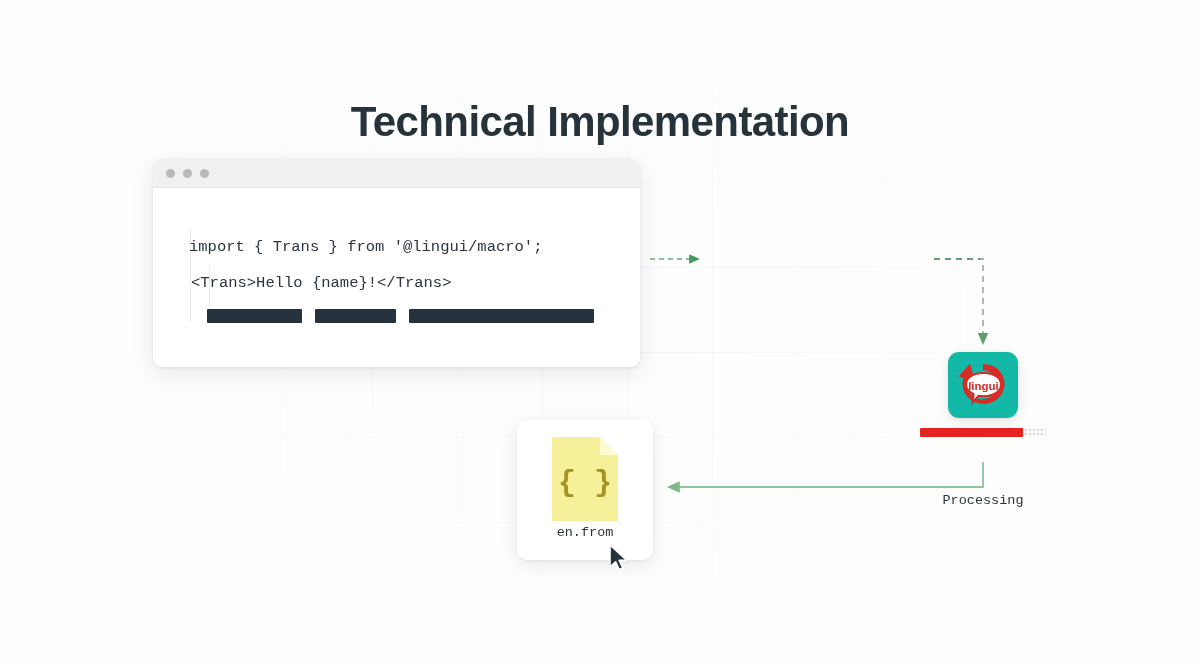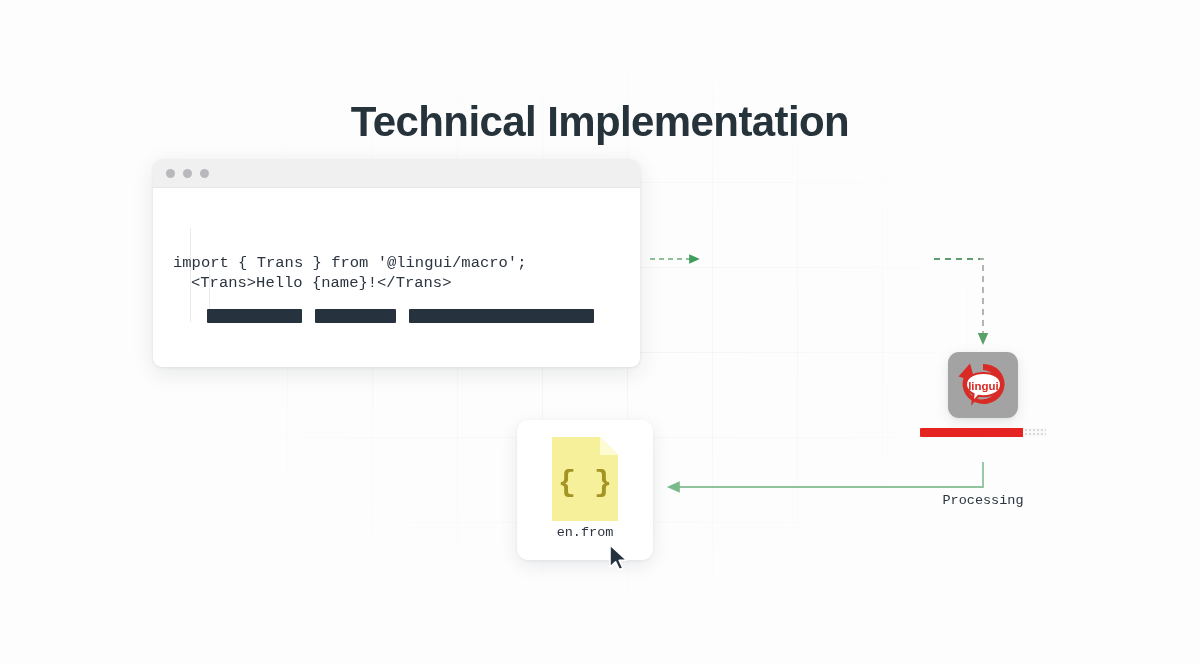--- a/index.html
+++ b/index.html
@@ -89,21 +89,21 @@
   #guide-2 { left: 56px; top: 78px; height: 56px; }
 
   .code-line {
     font-family: "Liberation Mono", monospace;
     font-size: 15.5px;
     color: #2b3440;
     line-height: 1;
     white-space: pre;
     position: absolute;
   }
-  #code-line-1 { left: 20px; top: 52px; margin-top: 16px; }
+  #code-line-1 { left: 36px; top: 52px; }
   #code-line-2 { left: 38px; top: 88px; }
 
   .redaction-bar {
     position: absolute;
     height: 14px;
     background: #26333f;
     border-radius: 1px;
   }
   #redact-1 { left: 54px; top: 121px; width: 95px; }
   #redact-2 { left: 162px; top: 121px; width: 81px; }
@@ -127,21 +127,21 @@
     font-size: 15.5px;
     color: #2b3440;
     white-space: pre;
   }
 
   
   #logo-card {
     position: absolute;
     left: 948px; top: 352px;
     width: 70px; height: 66px;
-    background: #a3a3a3;
+    background: #14b8a6;
     border-radius: 11px;
     box-shadow: 0 4px 14px rgba(25,35,50,0.10), 0 1px 3px rgba(25,35,50,0.06);
     display: flex;
     align-items: center;
     justify-content: center;
   }
 
   
   #progress-track {
     position: absolute;

